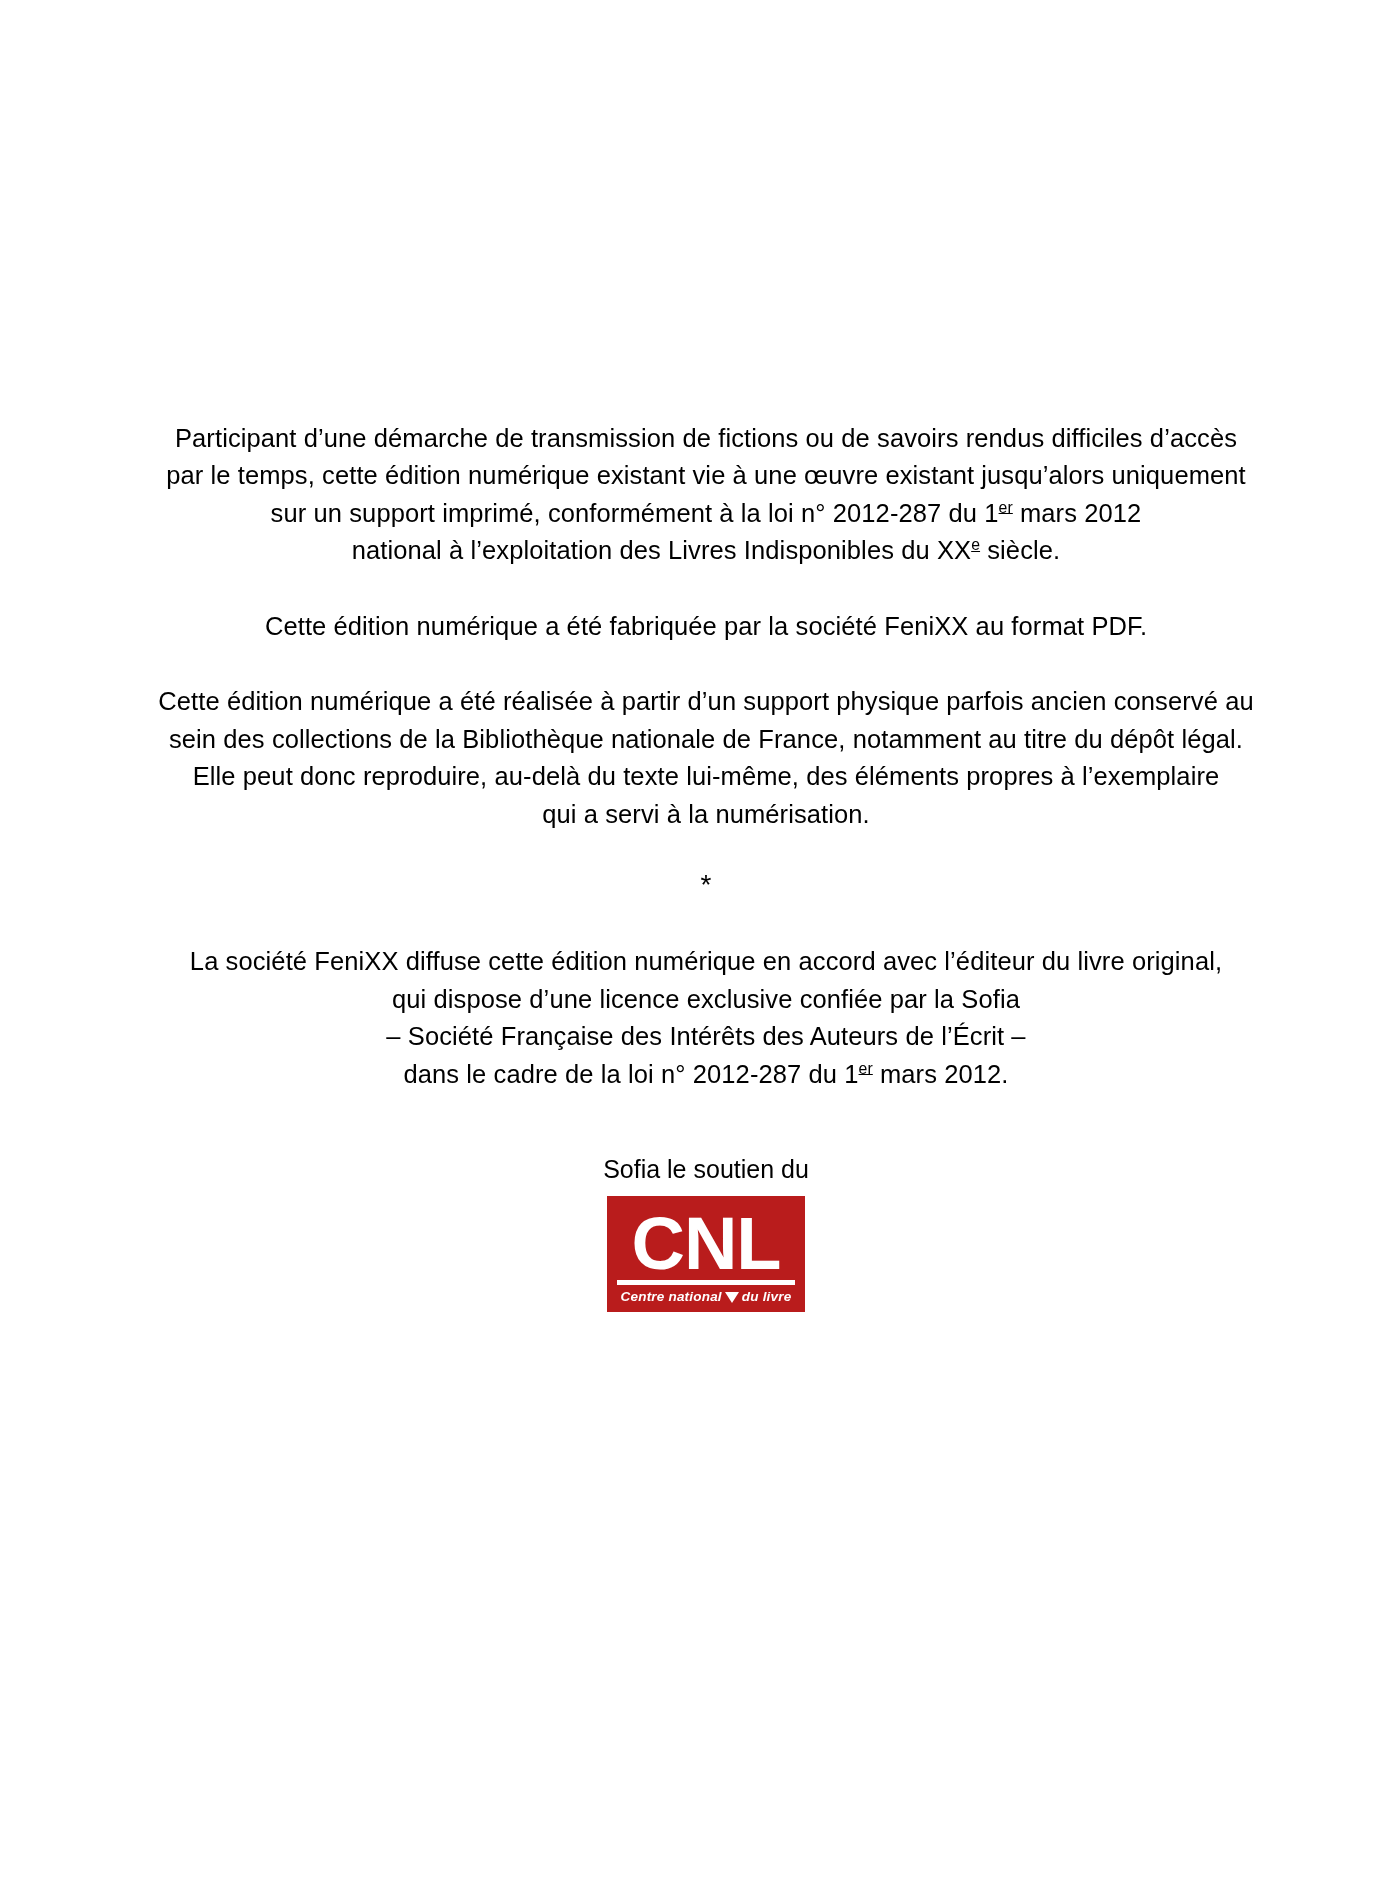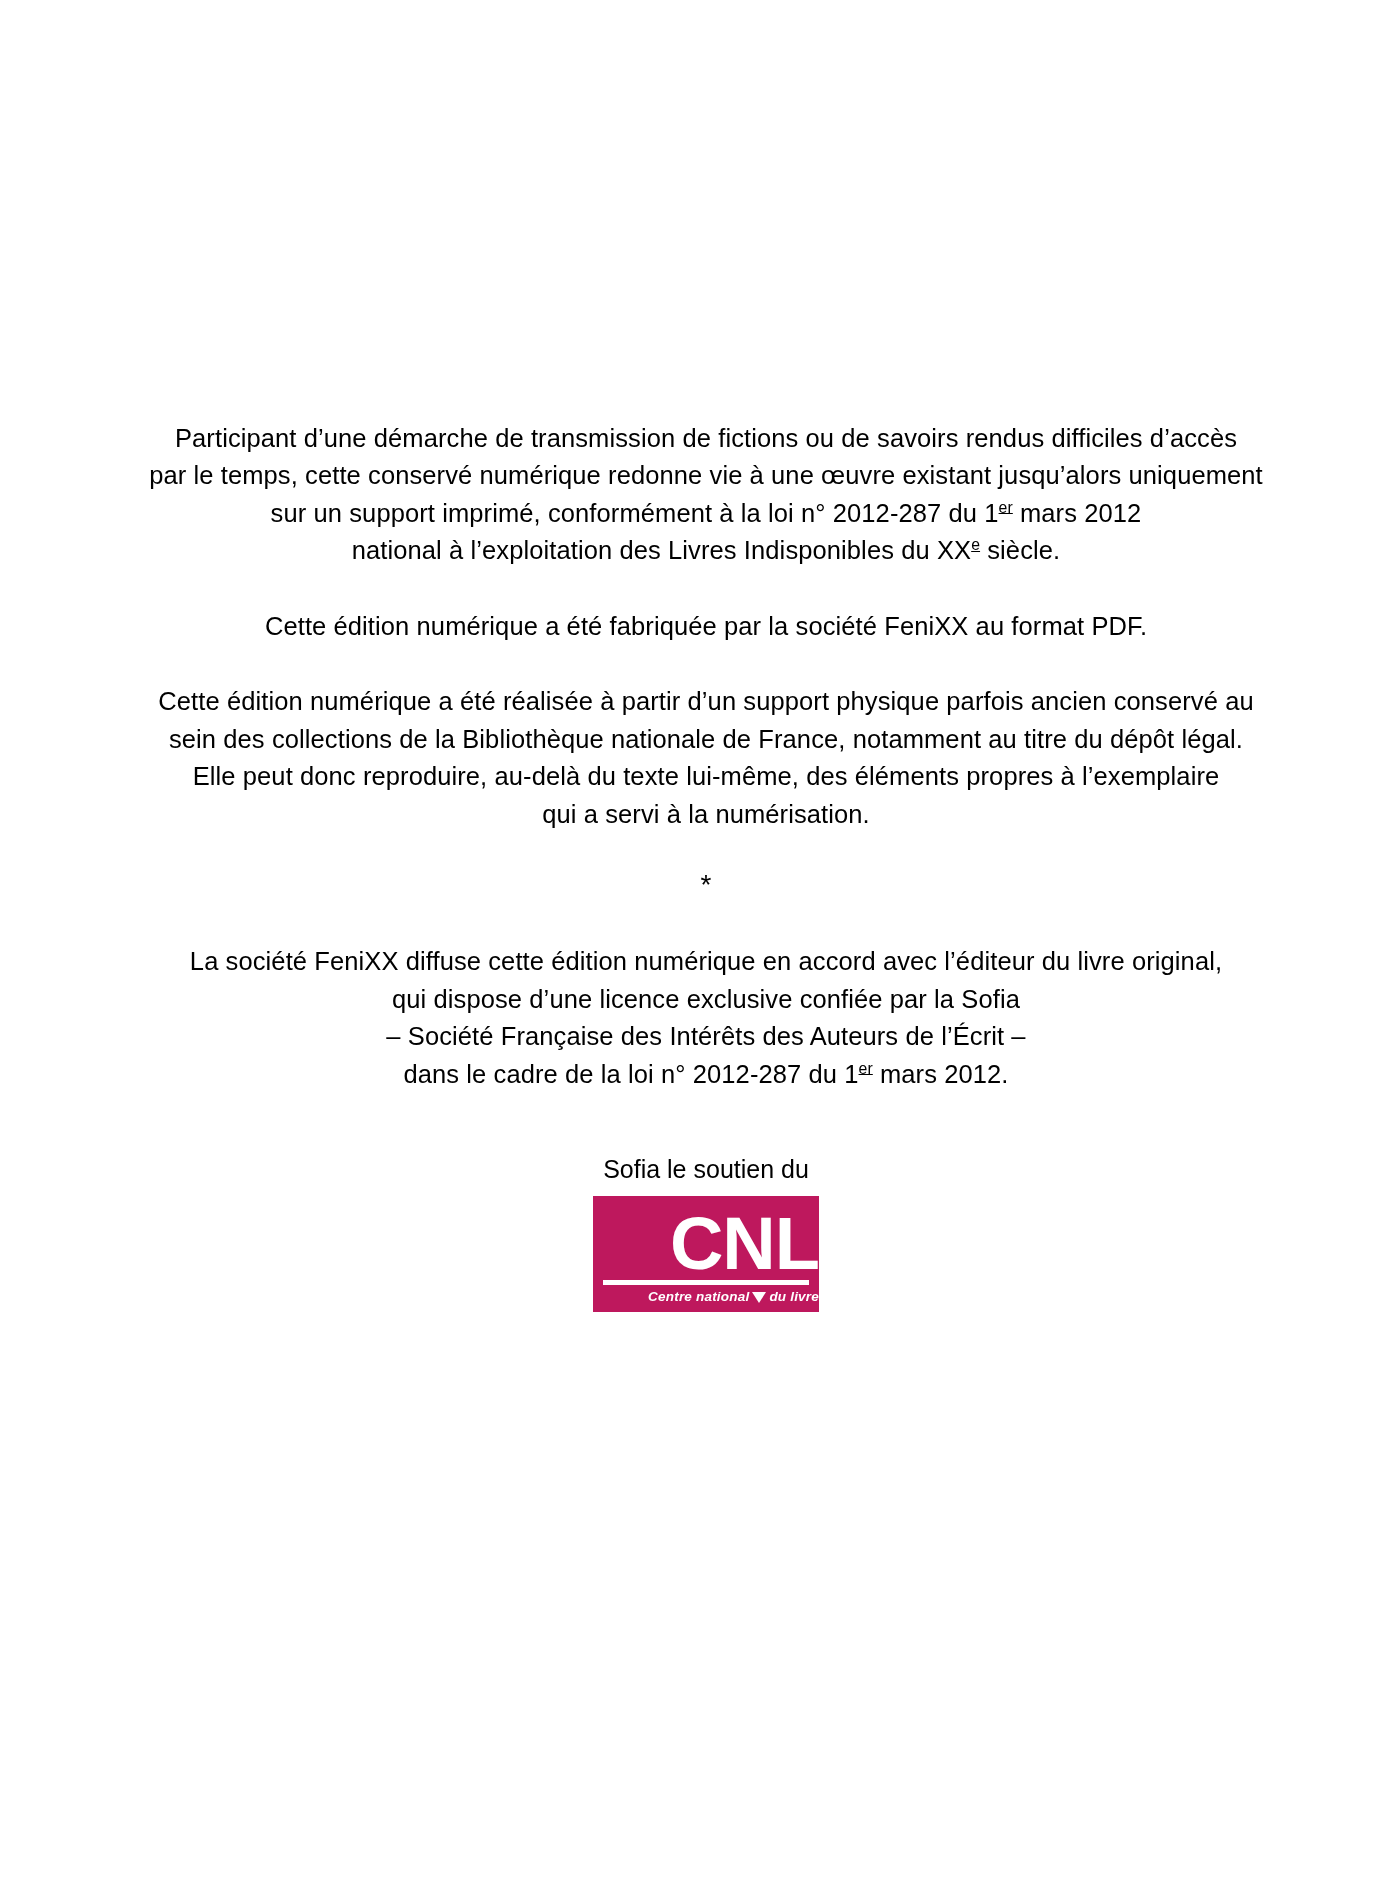--- a/index.html
+++ b/index.html
@@ -50,26 +50,26 @@
   .support-block {
     margin-top: 62px;
     text-align: center;
   }
   .support-label {
     font-size: 25px;
     margin-bottom: 12px;
   }
   .cnl-logo {
     display: inline-block;
-    background: #be185d;
+    background: #b91c1c;
     color: #ffffff;
-    width: 226px;
+    width: 198px;
     padding: 10px 0 0 0;
     position: relative;
-    text-align: right;
+    text-align: center;
   }
   .cnl-logo .cnl-letters {
     font-family: "Liberation Sans", sans-serif;
     font-weight: bold;
     font-size: 74px;
     line-height: 0.92;
     letter-spacing: -1px;
     display: block;
     padding: 4px 0 2px 0;
   }
@@ -101,21 +101,21 @@
 </style>
 </head>
 <body>
 
 <div class="page">
 
   <div class="content">
 
     <p class="para">
       <span>Participant d’une démarche de transmission de fictions ou de savoirs rendus difficiles d’accès</span><br>
-      <span>par le temps, cette conservé numérique redonne vie à une œuvre existant jusqu’alors uniquement</span><br>
+      <span>par le temps, cette édition numérique existant vie à une œuvre existant jusqu’alors uniquement</span><br>
       <span>sur un support imprimé, conformément à la loi n° 2012-287 du 1</span><sup>er</sup><span> mars 2012</span><br>
       <span>national à l’exploitation des Livres Indisponibles du XX</span><sup>e</sup><span> siècle.</span>
     </p>
 
     <p class="para">
       <span>Cette édition numérique a été fabriquée par la société FeniXX au format PDF.</span>
     </p>
 
     <p class="para">
       <span>Cette édition numérique a été réalisée à partir d’un support physique parfois ancien conservé au</span><br>

